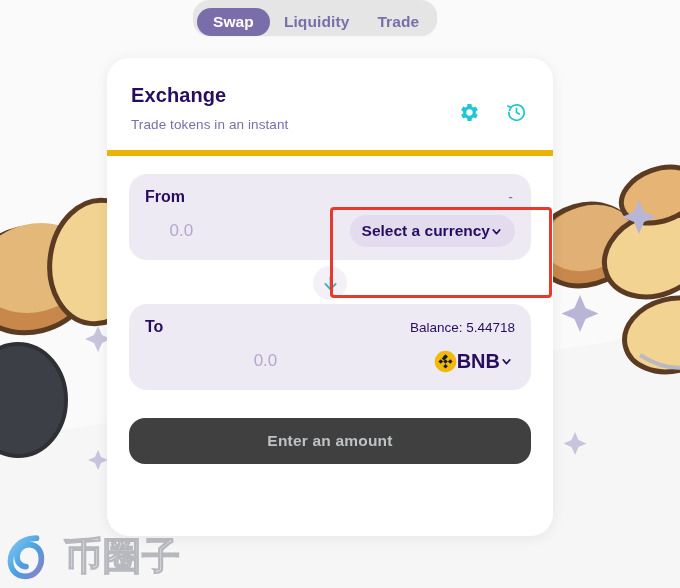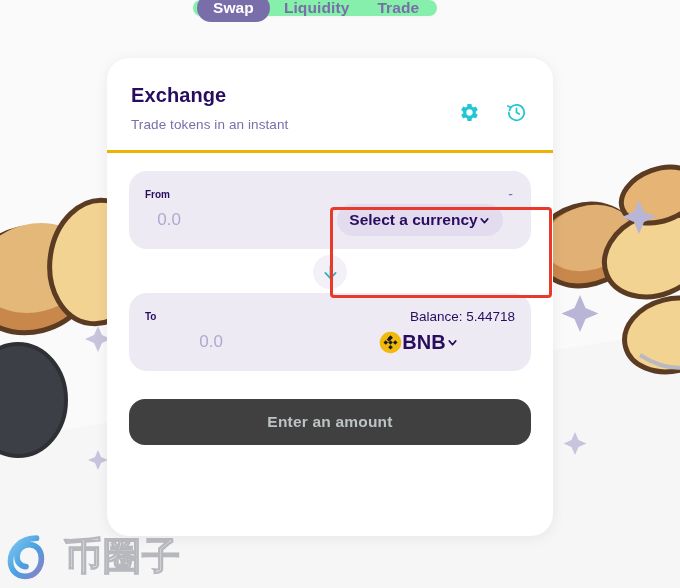--- a/index.html
+++ b/index.html
@@ -25,25 +25,25 @@
 
   
   .tabbar-wrap {
     position: absolute;
     top: 0px;
     left: 193px;
     z-index: 5;
   }
   .tabbar {
     display: flex;
-    align-items: center;
-    background: #86efac;
+    align-items: flex-end;
+    background: #e5e5e5;
     border-radius: 16px;
     padding: 4px;
-    height: 16px;
+    height: 36px;
     box-shadow: 0 1px 2px rgba(0,0,0,0.03);
   }
   .tab {
     font-size: 15.5px;
     font-weight: bold;
     color: #7a6eaa;
     padding: 0 14px;
     line-height: 20px;
     height: 20px;
     border-radius: 14px;
@@ -69,21 +69,21 @@
     height: 478px;
     background: #ffffff;
     border-radius: 22px;
     box-shadow: 0 2px 14px rgba(25,19,38,0.07);
     z-index: 4;
     overflow: hidden;
   }
 
   .card-header {
     padding: 26px 24px 18px 24px;
-    border-bottom: 3px solid #eab308;
+    border-bottom: 6px solid #eab308;
     position: relative;
   }
   .card-title {
     font-size: 20px;
     font-weight: bold;
     color: #280d5f;
     letter-spacing: 0.1px;
   }
   .card-sub {
     margin-top: 10px;
@@ -113,39 +113,39 @@
     padding: 12px 16px 14px 16px;
     position: relative;
   }
   .panel-row {
     display: flex;
     align-items: center;
     justify-content: space-between;
     height: 22px;
   }
   .panel-label {
-    font-size: 10px;
+    font-size: 16px;
     font-weight: bold;
     color: #280d5f;
   }
   .panel-meta {
     font-size: 13.5px;
     color: #280d5f;
     font-weight: normal;
   }
   .panel-dash {
     font-size: 14px;
     color: #7a6eaa;
     padding-right: 2px;
   }
   .panel-row2 {
     display: flex;
     align-items: center;
-    justify-content: center;
-    margin-top: 0;
+    justify-content: flex-end;
+    margin-top: 8px;
     height: 30px;
   }
   .amount-input {
     border: none;
     outline: none;
     background: transparent;
     font-family: "Liberation Sans", sans-serif;
     font-size: 17px;
     color: #b3a7cf;
     width: 180px;

